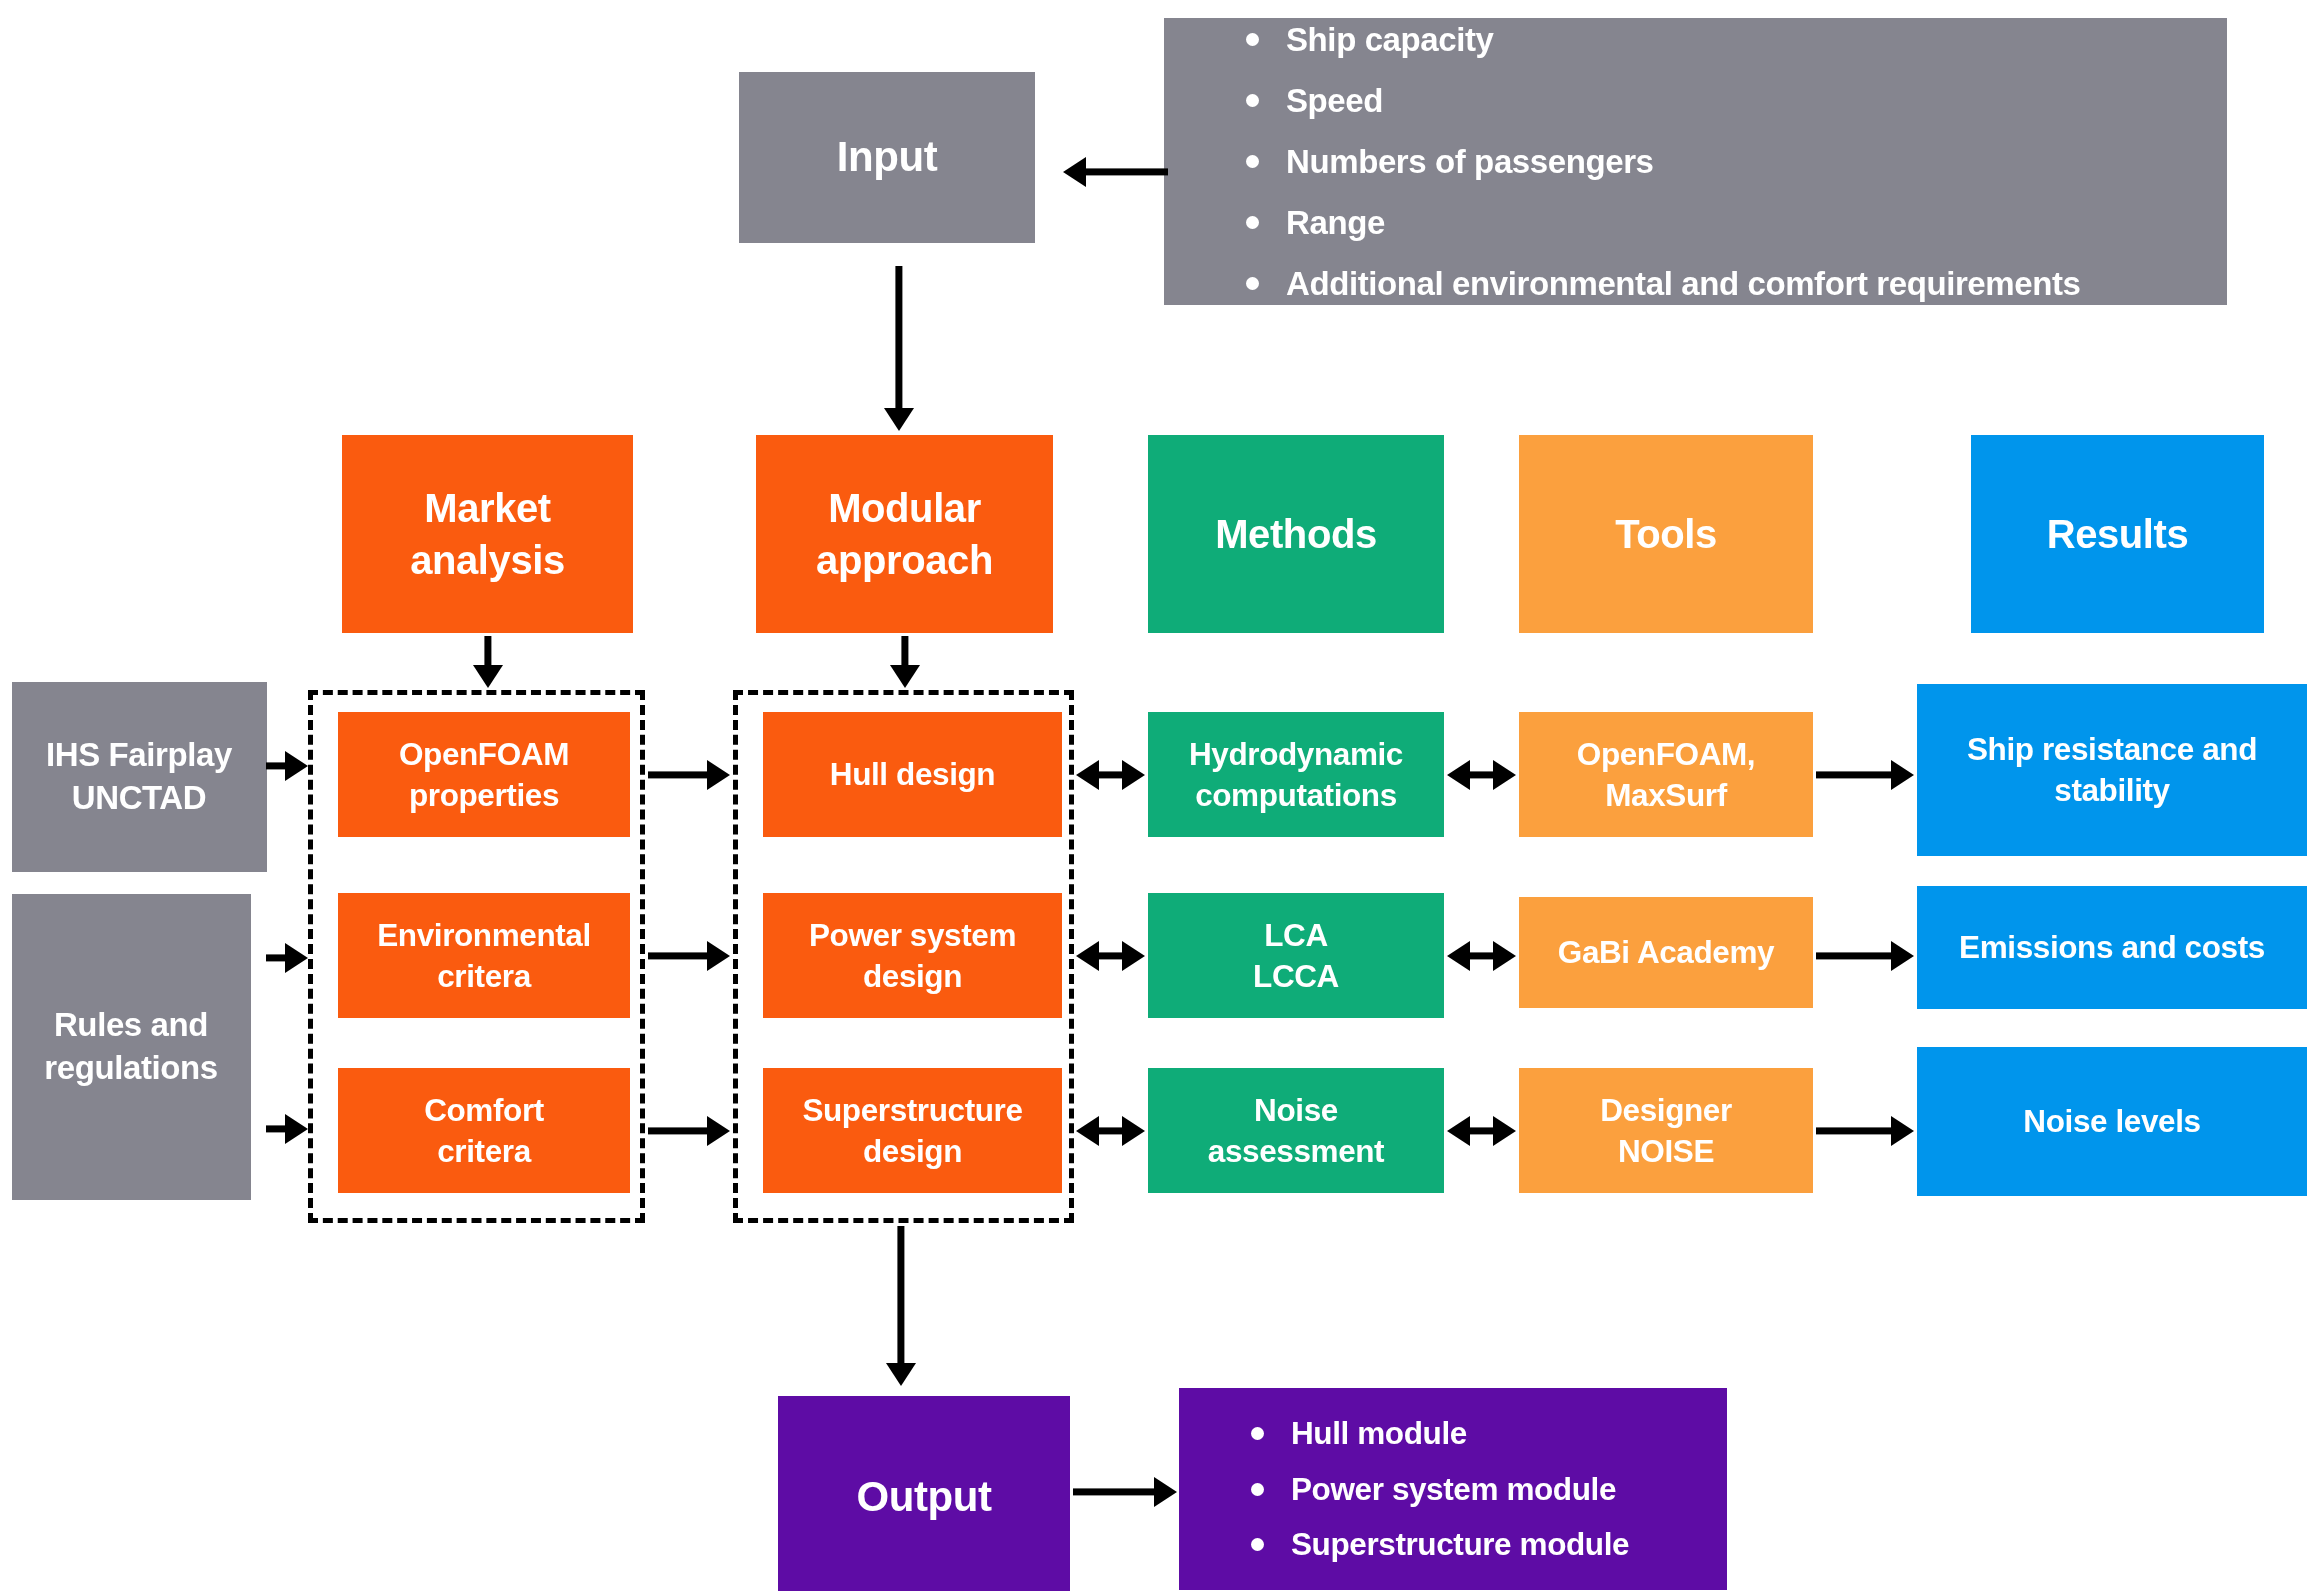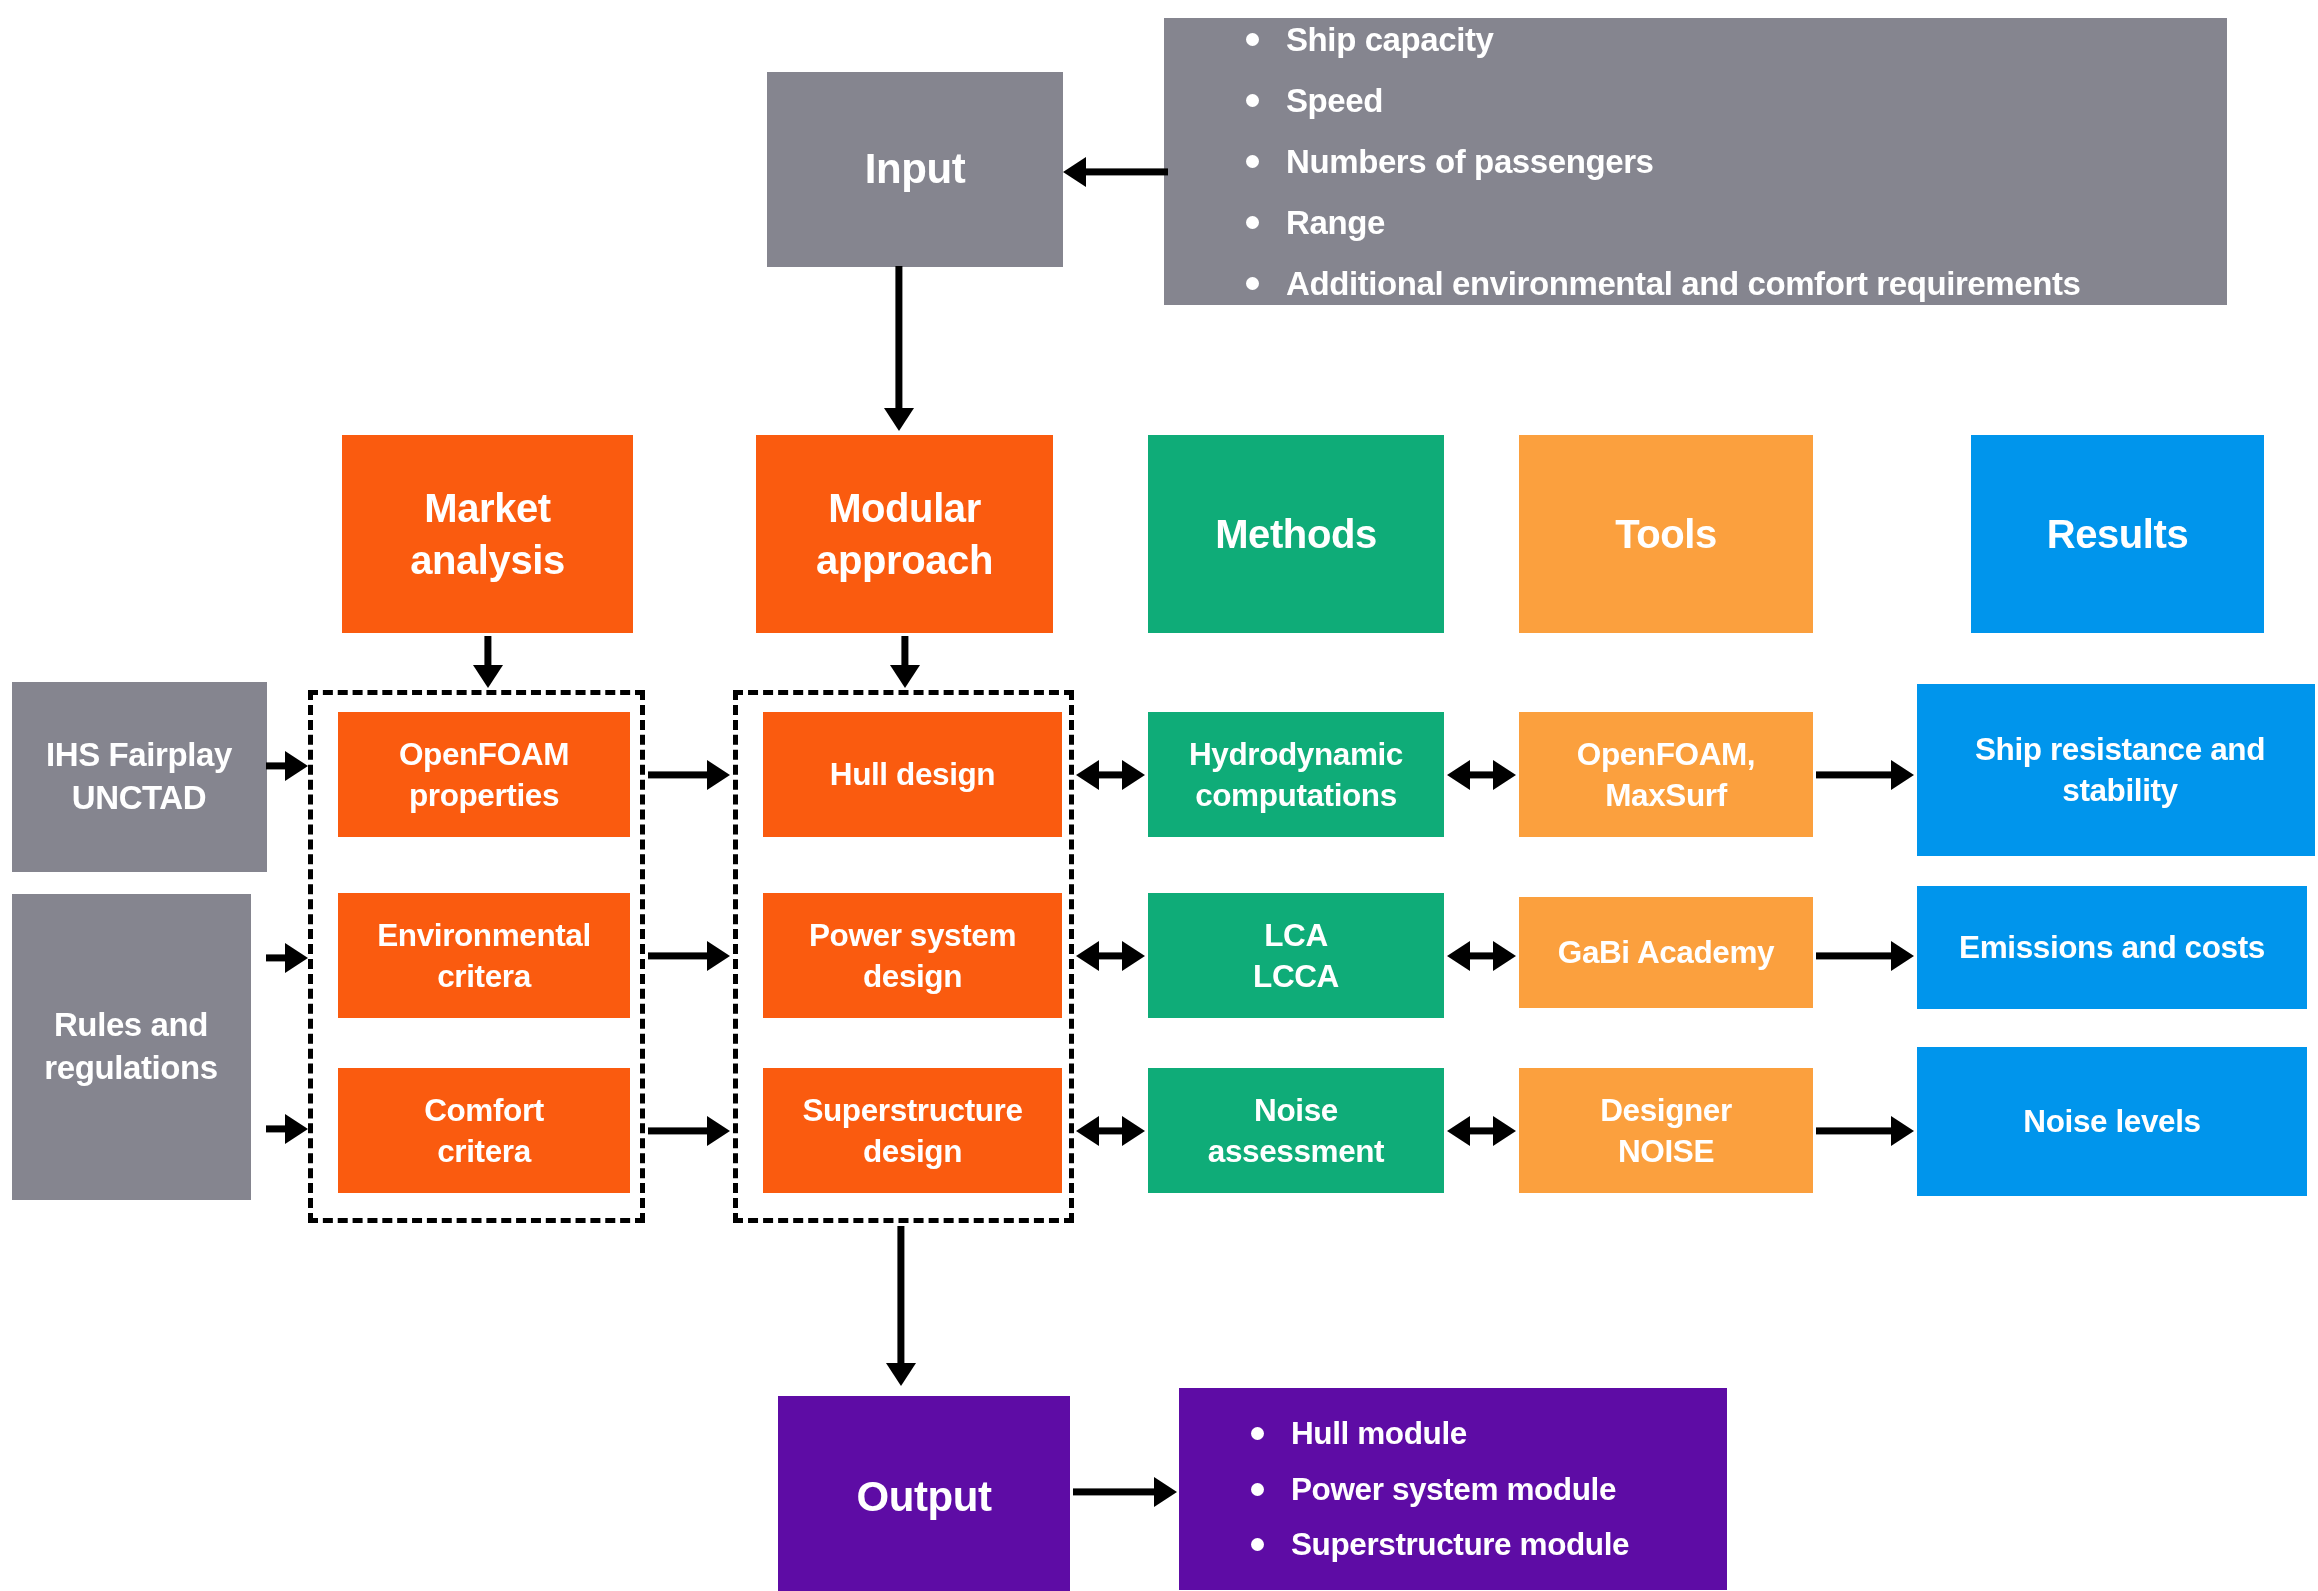--- a/index.html
+++ b/index.html
@@ -66,21 +66,21 @@
     border-top:15px solid transparent;border-bottom:15px solid transparent;border-right:23px solid #000;}
   .head-down{position:absolute;bottom:0;left:50%;transform:translateX(-50%);width:0;height:0;
     border-left:15px solid transparent;border-right:15px solid transparent;border-top:23px solid #000;}
   .inset-h{left:17px;right:17px;}
 </style>
 </head>
 <body>
 
 <div id="canvas">
 
-  <div class="box gray ttl" style="left:767px;top:72px;width:296px;height:195px;">
+  <div class="box gray ttl" style="left:739px;top:72px;width:296px;height:171px;">
     <span>Input</span>
   </div>
 
   <div class="blist gray" style="left:1164px;top:18px;width:1063px;height:287px;padding-left:82px;gap:23px;box-sizing:border-box;">
     <div class="bullet">
       <span class="dot"></span>
       <span class="btext">Ship capacity</span>
     </div>
     <div class="bullet">
       <span class="dot"></span>
@@ -192,21 +192,21 @@
 MaxSurf</span>
   </div>
   <div class="box lorange lbl" style="left:1519px;top:897px;width:294px;height:111px;">
     <span>GaBi Academy</span>
   </div>
   <div class="box lorange lbl" style="left:1519px;top:1068px;width:294px;height:125px;">
     <span>Designer
 NOISE</span>
   </div>
 
-  <div class="box blue lbl" style="left:1917px;top:684px;width:390px;height:172px;padding-left:8px;">
+  <div class="box blue lbl" style="left:1917px;top:684px;width:390px;height:172px;">
     <span>Ship resistance and
 stability</span>
   </div>
   <div class="box blue lbl" style="left:1917px;top:886px;width:390px;height:123px;">
     <span>Emissions and costs</span>
   </div>
   <div class="box blue lbl" style="left:1917px;top:1047px;width:390px;height:149px;">
     <span>Noise levels</span>
   </div>
 

